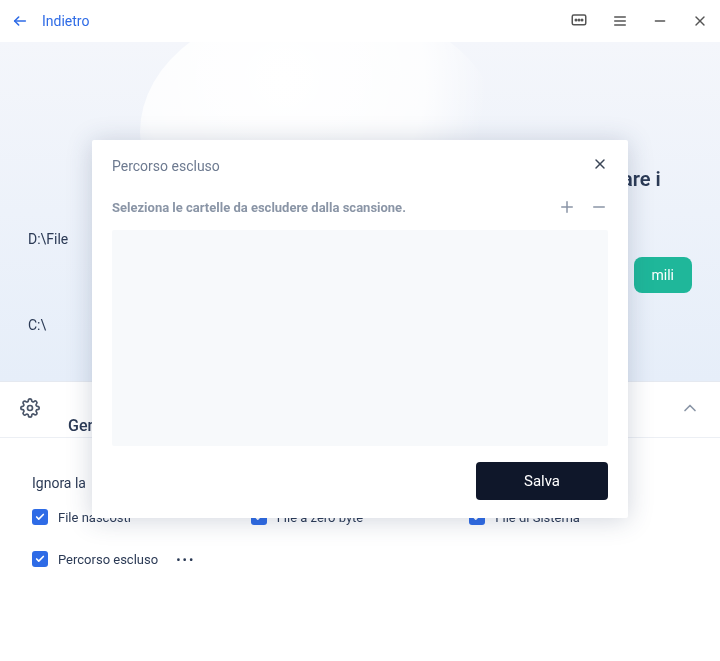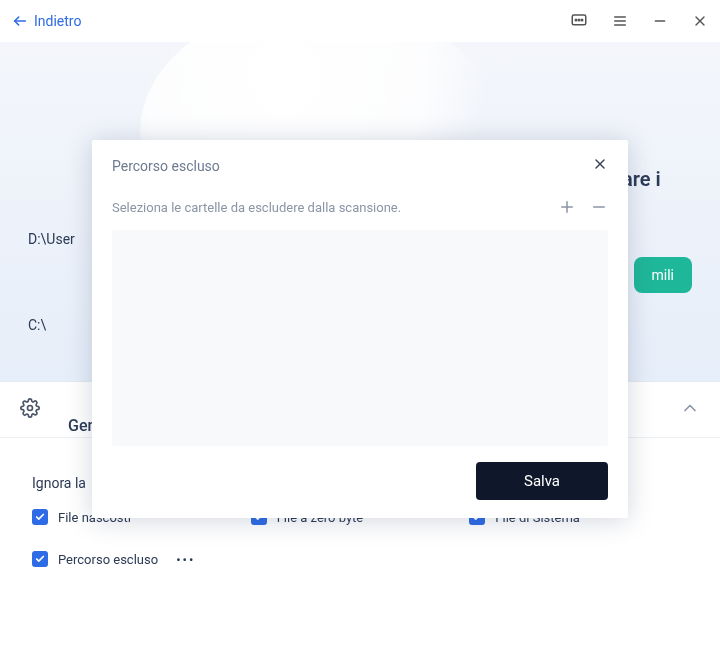--- a/index.html
+++ b/index.html
@@ -1,19 +1,19 @@
 <!DOCTYPE html>
 <html><head>
 <meta charset="utf-8">
 <style>
 * { margin: 0; padding: 0; box-sizing: border-box; font-family: -apple-system, BlinkMacSystemFont, "Segoe UI", Roboto, Arial, sans-serif; }
 body { width: 720px; height: 661px; background: #fff; overflow: hidden; position: relative; }
 
 .titlebar { height: 42px; display: flex; align-items: center; padding: 0 12px; }
-.back-btn { display: flex; align-items: center; gap: 6px; color: #2e6be6; font-size: 14px; cursor: pointer; }
+.back-btn { display: flex; align-items: center; gap: 14px; color: #2e6be6; font-size: 14px; cursor: pointer; }
 .titlebar-spacer { flex: 1; }
 .titlebar-icons { display: flex; gap: 24px; align-items: center; color: #555; }
 .tb-icon { cursor: pointer; display: inline-flex; }
 
 .hero { position: relative; height: 340px; background: linear-gradient(180deg, #f4f6fb 0%, #e6eef9 100%); border-bottom: 1px solid #e5e9f0; }
 .blob { position: absolute; width: 360px; height: 260px; left: 140px; top: -40px; background: radial-gradient(circle at 40% 30%, #fff 0%, #ffffffcc 50%, #fff0 72%); border-radius: 50%; }
 .folder-icon { position: absolute; left: 110px; top: 110px; width: 80px; height: 56px; }
 .hero-title { position: absolute; right: 40px; top: 125px; width: 320px; text-align: center; font-size: 20px; font-weight: 600; color: #2b3a55; }
 .hero-btn { position: absolute; right: 28px; top: 215px; background: #1fb79a; color: #fff; font-size: 14px; padding: 10px 18px; border-radius: 8px; border: none; }
 .paths { position: absolute; left: 28px; top: 190px; color: #2b3a55; font-size: 14px; line-height: 1; }
@@ -30,21 +30,21 @@
 .checks { display: grid; grid-template-columns: 1fr 1fr 1fr; row-gap: 26px; margin-left: -20px; }
 .check { display: flex; align-items: center; gap: 10px; font-size: 13px; color: #2b3a55; }
 .cbox { width: 16px; height: 16px; border-radius: 3px; background: #2e6be6; display: inline-flex; align-items: center; justify-content: center; }
 .dots { margin-left: 8px; color: #2b3a55; letter-spacing: 2px; cursor: pointer; }
 
 .modal { position: absolute; left: 92px; top: 140px; width: 536px; height: 378px; background: #fff; border-radius: 2px; box-shadow: 0 2px 26px rgba(44,62,99,0.22); display: flex; flex-direction: column; padding: 16px 20px 18px 20px; }
 .modal-title-row { display: flex; align-items: center; }
 .modal-title { font-size: 14px; color: #6d7a90; font-weight: 400; }
 .modal-close { color: #3b4657; cursor: pointer; }
 .modal-sub-row { display: flex; align-items: center; margin-top: 22px; }
-.modal-sub { font-size: 13px; color: #8a95a6; flex: 1; }
+.modal-sub { font-size: 13px; color: #8a95a6; flex: 1; font-weight: bold; }
 .modal-pm { display: flex; gap: 14px; color: #8a95a6; }
 .modal-pm span { cursor: pointer; display:inline-flex; }
 .modal-body { flex: 1; margin-top: 14px; background: #f7f9fb; border-radius: 2px; }
 .modal-footer { display: flex; justify-content: flex-end; margin-top: 16px; }
 .save-btn { background: #0f172a; color: #fff; border: none; border-radius: 4px; font-size: 15px; padding: 10px 48px; cursor: pointer; }
 </style>
 </head>
 <body>
 
 <div class="titlebar">
@@ -88,21 +88,21 @@
 
 <div class="hero">
   <div class="blob"></div>
   <svg class="folder-icon" viewBox="0 0 80 56">
     <path d="M2 10 h28 l6 8 h42 v34 a4 4 0 0 1 -4 4 h-68 a4 4 0 0 1 -4 -4 z" fill="#7ea6ec"></path>
     <rect x="2" y="18" width="76" height="38" rx="4" fill="#5f8cdc"></rect>
   </svg>
   <div class="hero-title">Clicca sul pulsante per trovare i</div>
   <button class="hero-btn">mili</button>
   <div class="paths">
-    <div class="path-item">D:\User</div>
+    <div class="path-item">D:\File</div>
     <div class="path-item">C:\</div>
   </div>
 </div>
 
 <div class="settings-row">
   <span class="gear">
     <svg width="20" height="20" viewBox="0 0 24 24" fill="none" stroke="#4a5568" stroke-width="2">
         <circle cx="12" cy="12" r="3"></circle>
         <path d="M19.4 15a1.65 1.65 0 0 0 .33 1.82l.06.06a2 2 0 1 1-2.83 2.83l-.06-.06a1.65 1.65 0 0 0-1.82-.33 1.65 1.65 0 0 0-1 1.51V21a2 2 0 1 1-4 0v-.09a1.65 1.65 0 0 0-1-1.51 1.65 1.65 0 0 0-1.82.33l-.06.06A2 2 0 1 1 4.27 16.9l.06-.06A1.65 1.65 0 0 0 4.66 15a1.65 1.65 0 0 0-1.51-1H3a2 2 0 1 1 0-4h.09a1.65 1.65 0 0 0 1.51-1 1.65 1.65 0 0 0-.33-1.82l-.06-.06A2 2 0 1 1 7.1 4.27l.06.06a1.65 1.65 0 0 0 1.82.33h0a1.65 1.65 0 0 0 1-1.51V3a2 2 0 1 1 4 0v.09a1.65 1.65 0 0 0 1 1.51h0a1.65 1.65 0 0 0 1.82-.33l.06-.06A2 2 0 1 1 19.73 7.1l-.06.06a1.65 1.65 0 0 0-.33 1.82v0a1.65 1.65 0 0 0 1.51 1H21a2 2 0 1 1 0 4h-.09a1.65 1.65 0 0 0-1.51 1z"></path>
       </svg>

